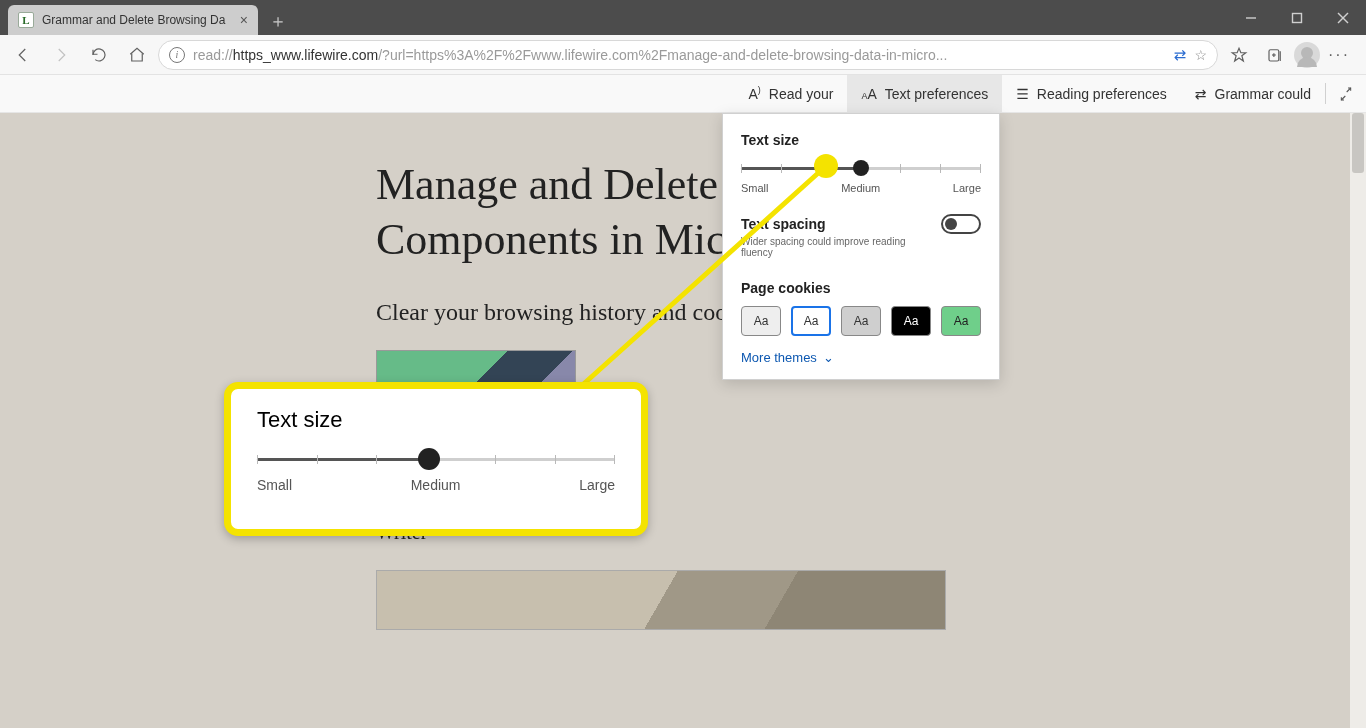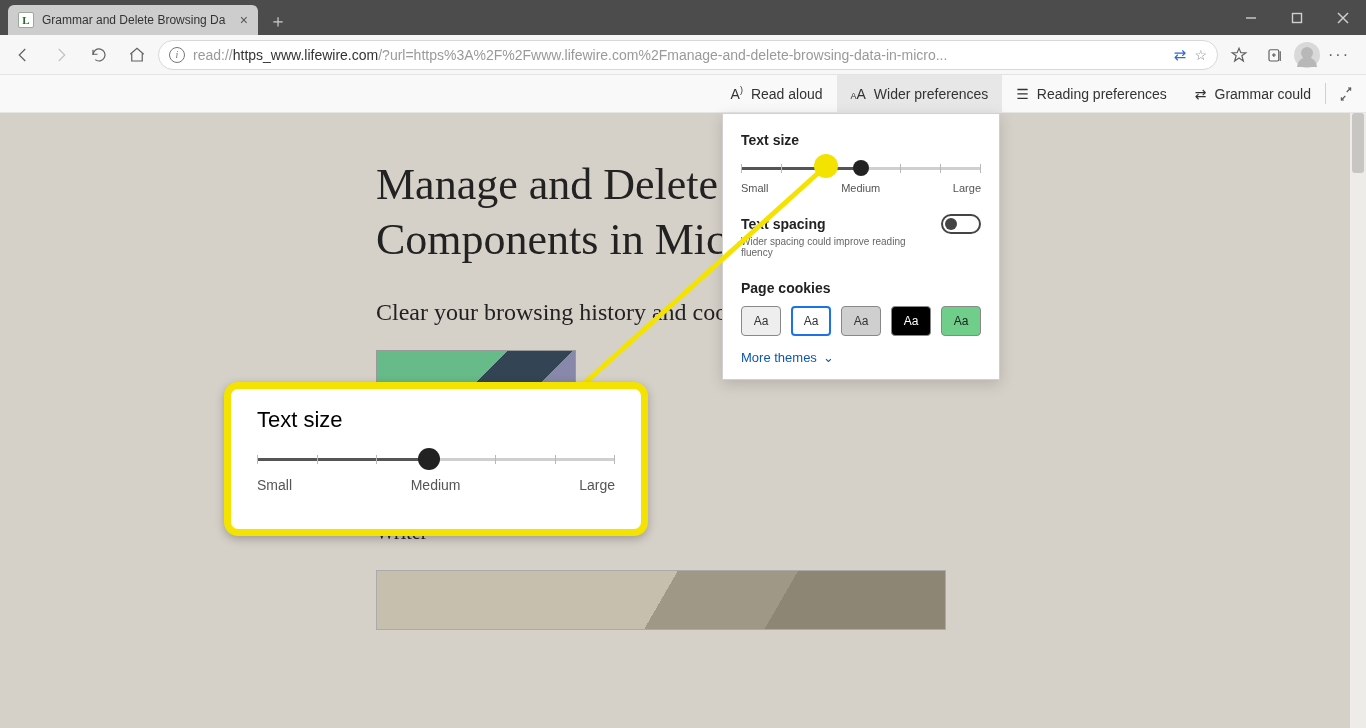--- a/index.html
+++ b/index.html
@@ -237,25 +237,25 @@
         </svg>
       </button>
     <div class="avatar"></div>
     <button class="iconbtn" style="letter-spacing:2px;font-size:16px;">···</button>
   </div>
 </div>
 
 <div class="readerbar">
   <button class="tool">
     <span class="toolicon">A<sup style="font-size:9px;">)</sup></span>
-    <span>Read aloud</span>
+    <span>Read your</span>
   </button>
   <button class="tool active">
     <span class="toolicon"><span style="font-size:9px;">A</span>A</span>
-    <span>Wider preferences</span>
+    <span>Text preferences</span>
   </button>
   <button class="tool">
     <span class="toolicon">☰</span>
     <span>Reading preferences</span>
   </button>
   <button class="tool">
     <span class="toolicon">⇄</span>
     <span>Grammar could</span>
   </button>
   <div class="sep"></div>

